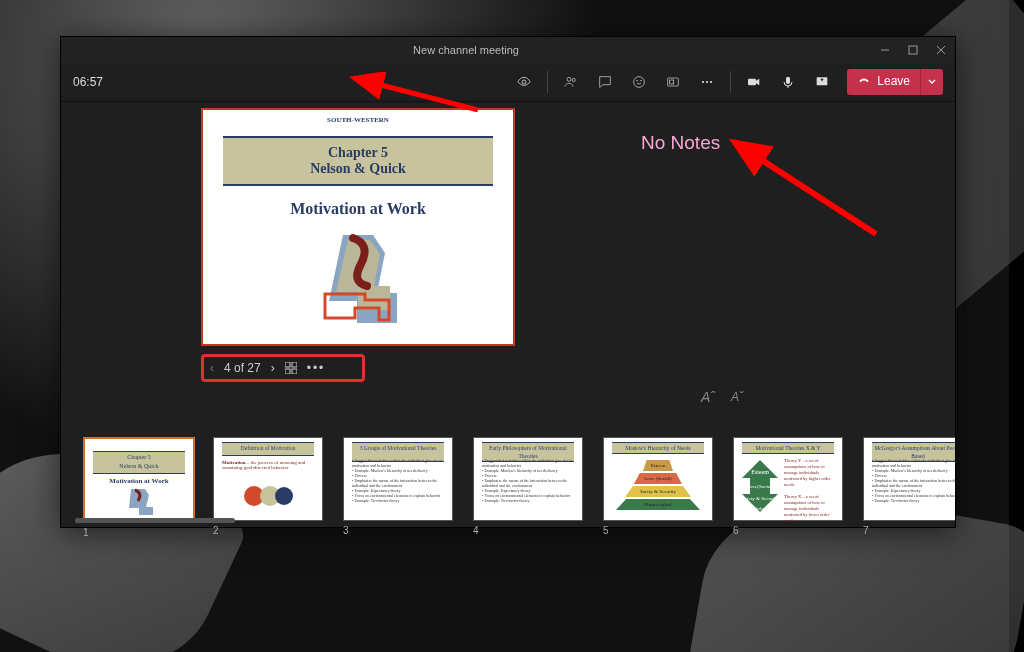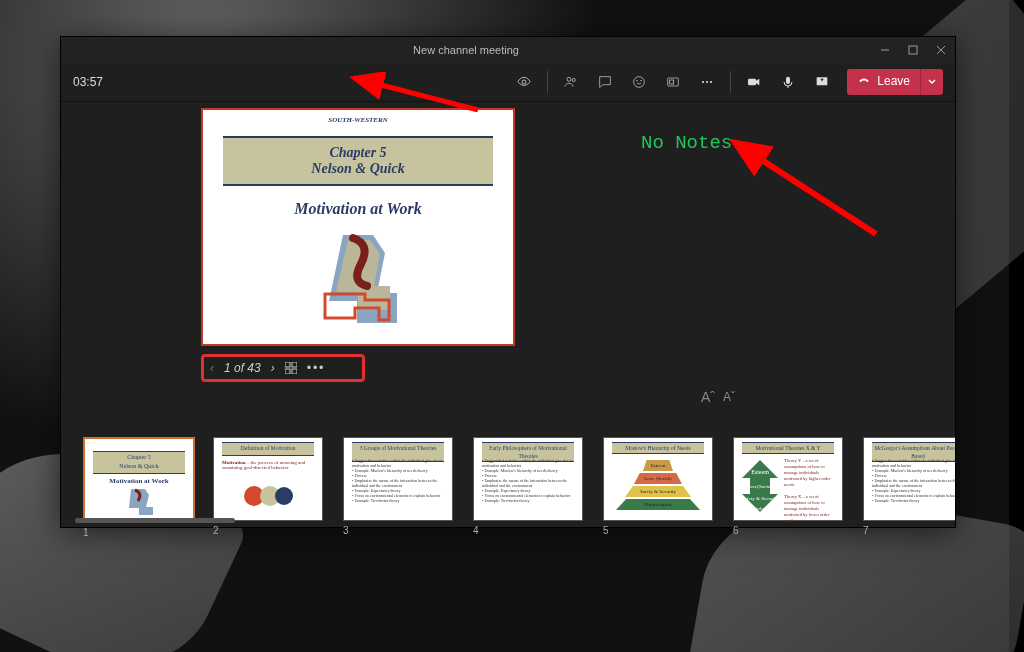--- a/index.html
+++ b/index.html
@@ -14,29 +14,29 @@
   .timer{width:60px;}
   .spacer{flex:1;}
   .icnbtn{width:30px;height:30px;display:flex;align-items:center;justify-content:center;margin:0 2px;color:#ddd;border-radius:3px;}
   .icnbtn svg{width:16px;height:16px;fill:currentColor;}
   .vdiv{width:1px;height:22px;background:#444;margin:0 6px;}
   .stopbtn{padding:5px 12px;border:1px solid #666;border-radius:3px;font-size:12px;color:#eee;background:#2a2a2a;margin:0 6px;}
   .leavebtn{display:flex;align-items:flex-start;background:#c4314b;color:#fff;border-radius:3px;font-size:12px;margin-left:8px;}
   .leavebtn .lbl{padding:5px 10px;display:flex;align-items:center;gap:6px;}
   .leavebtn .chev{width:22px;height:26px;display:flex;align-items:center;justify-content:center;border-left:1px solid rgba(0,0,0,.2);}
   .content{display:flex;height:334px;}
-  .slidewrap{width:410px;padding:6px 0 0 140px;font-style:italic;}
+  .slidewrap{width:410px;padding:6px 0 0 140px;}
   .slide{width:310px;height:234px;background:#fff;border:2px solid #c0392b;position:relative;font-family:"Times New Roman",serif;}
   .slide .band{position:absolute;left:20px;right:20px;top:26px;height:46px;background:#c7c49d;border-top:2px solid #2a3b66;border-bottom:2px solid #2a3b66;display:flex;flex-direction:column;align-items:center;justify-content:center;color:#2a3b66;font-size:14px;font-weight:600;}
   .slide .mtitle{position:absolute;top:90px;left:0;right:0;text-align:center;color:#2a3b66;font-weight:700;font-size:16px;}
   .slide .art{position:absolute;top:120px;left:110px;width:120px;height:100px;}
   .navrow{display:flex;align-items:center;gap:10px;margin-top:8px;padding:4px 6px;border:3px solid #e03030;border-radius:4px;width:146px;color:#ccc;font-size:12px;}
   .navrow .arw{color:#777;}
-  .notes{flex:1;padding:30px 30px;color:#22c55e;font-size:19px;font-family:Liberation Mono, monospace;}
-  .fontctl{position:absolute;left:640px;top:352px;color:#888;font-size:12px;display:flex;gap:8px;align-items:center;}
+  .notes{flex:1;padding:30px 30px;color:#f9a8d4;font-size:19px;}
+  .fontctl{position:absolute;left:640px;top:352px;color:#888;font-size:12px;display:flex;gap:16px;align-items:center;font-style:italic;}
   .fontctl .big{font-size:14px;}
   .thumbs{position:absolute;left:22px;right:0;top:400px;height:110px;display:flex;gap:22px;overflow:hidden;}
   .thumb{width:108px;}
   .thumb .timg{width:108px;height:82px;background:#fff;position:relative;border:1px solid #555;font-family:"Times New Roman",serif;}
   .thumb.sel .timg{border:2px solid #d07030;}
   .thumb .tn{color:#aaa;font-size:10px;margin-top:4px;}
   .scrollbar{position:absolute;left:14px;bottom:4px;width:160px;height:5px;background:#555;border-radius:3px;}
   .tband{position:absolute;left:8px;right:8px;background:#c7c49d;border-top:1px solid #2a3b66;border-bottom:1px solid #2a3b66;color:#2a3b66;text-align:center;}
   
   .ann{position:absolute;pointer-events:none;}
@@ -65,21 +65,21 @@
           </svg>
         </div>
       <div class="winbtn">
           <svg viewBox="0 0 10 10">
             <path d="M1 1l8 8M9 1l-8 8" stroke="#999"></path>
           </svg>
         </div>
     </div>
 
     <div class="toolbar">
-      <div class="timer">03:57</div>
+      <div class="timer">06:57</div>
       <div class="spacer"></div>
       <div class="icnbtn">
           <svg viewBox="0 0 24 24">
             <path d="M12 5c-5 0-9 5-9 7 0 0 4 5 9 5s9-5 9-5c0-2-4-7-9-7zm0 10a3 3 0 110-6 3 3 0 010 6z" fill="none" stroke="currentColor" stroke-width="1.2"></path>
           </svg>
         </div>
       <div class="vdiv"></div>
       <div class="icnbtn">
           <svg viewBox="0 0 24 24">
             <circle cx="9" cy="8" r="3" fill="none" stroke="currentColor"></circle>
@@ -158,21 +158,21 @@
           <div class="mtitle">Motivation at Work</div>
           <svg class="art" viewBox="0 0 120 100">
             <path d="M30 5 l30 0 l12 18 l-8 40 l20 0 l0 30 l-40 0 l0 -22 l-28 0 z" fill="#8aa5c2"></path>
             <path d="M35 10 l22 0 l10 14 l-6 32 l16 0 l0 24 l-32 0 l0 -18 l-22 0 z" fill="#b9b69a"></path>
             <path d="M40 8 q18 6 8 26 q-10 18 6 22" fill="none" stroke="#7a1f1a" stroke-width="8" stroke-linecap="round"></path>
             <path d="M12 64 h40 v6 h24 v20 h-10 v-12 h-24 v10 h-30 z" fill="none" stroke="#d24a2a" stroke-width="3"></path>
           </svg>
         </div>
         <div class="navrow">
           <span class="arw">‹</span>
-          <span>1 of 43</span>
+          <span>4 of 27</span>
           <span>›</span>
           <span style="display:inline-flex">
               <svg width="12" height="12" viewBox="0 0 12 12">
                 <rect x="0" y="0" width="5" height="5" fill="none" stroke="#ccc"></rect>
                 <rect x="7" y="0" width="5" height="5" fill="none" stroke="#ccc"></rect>
                 <rect x="0" y="7" width="5" height="5" fill="none" stroke="#ccc"></rect>
                 <rect x="7" y="7" width="5" height="5" fill="none" stroke="#ccc"></rect>
               </svg>
             </span>
           <span style="letter-spacing:2px">•••</span>

